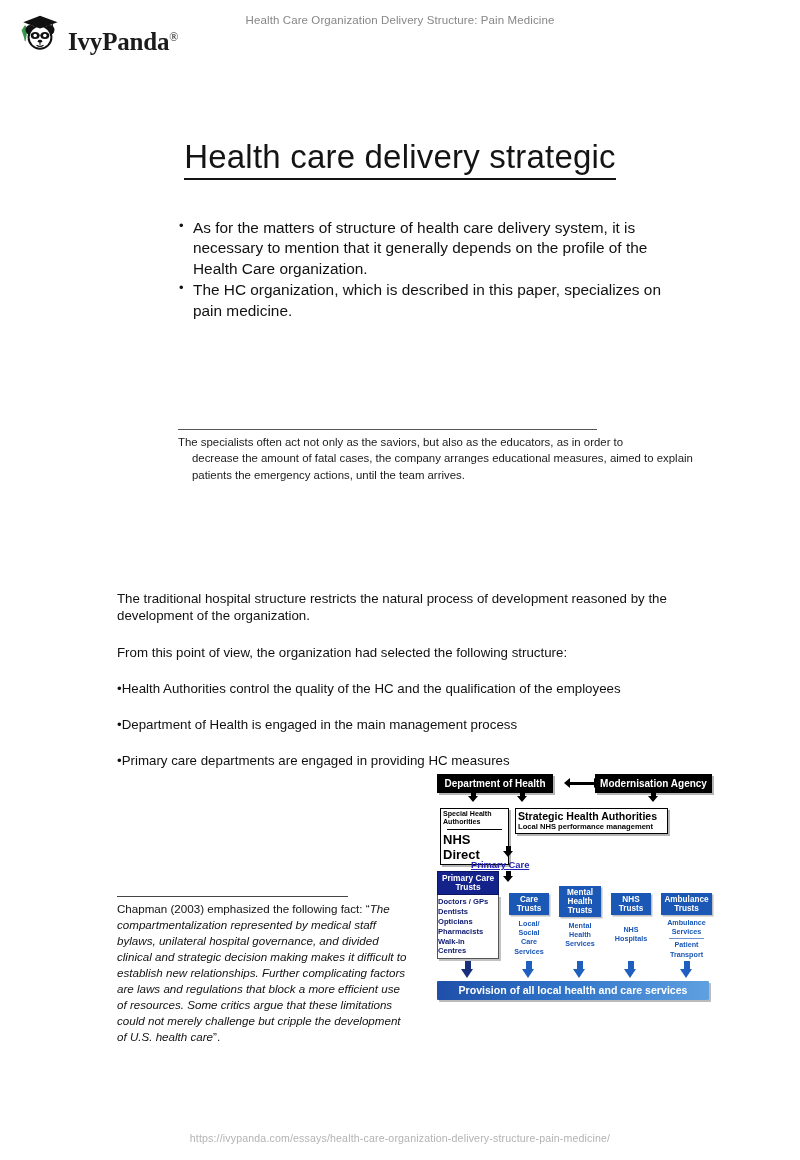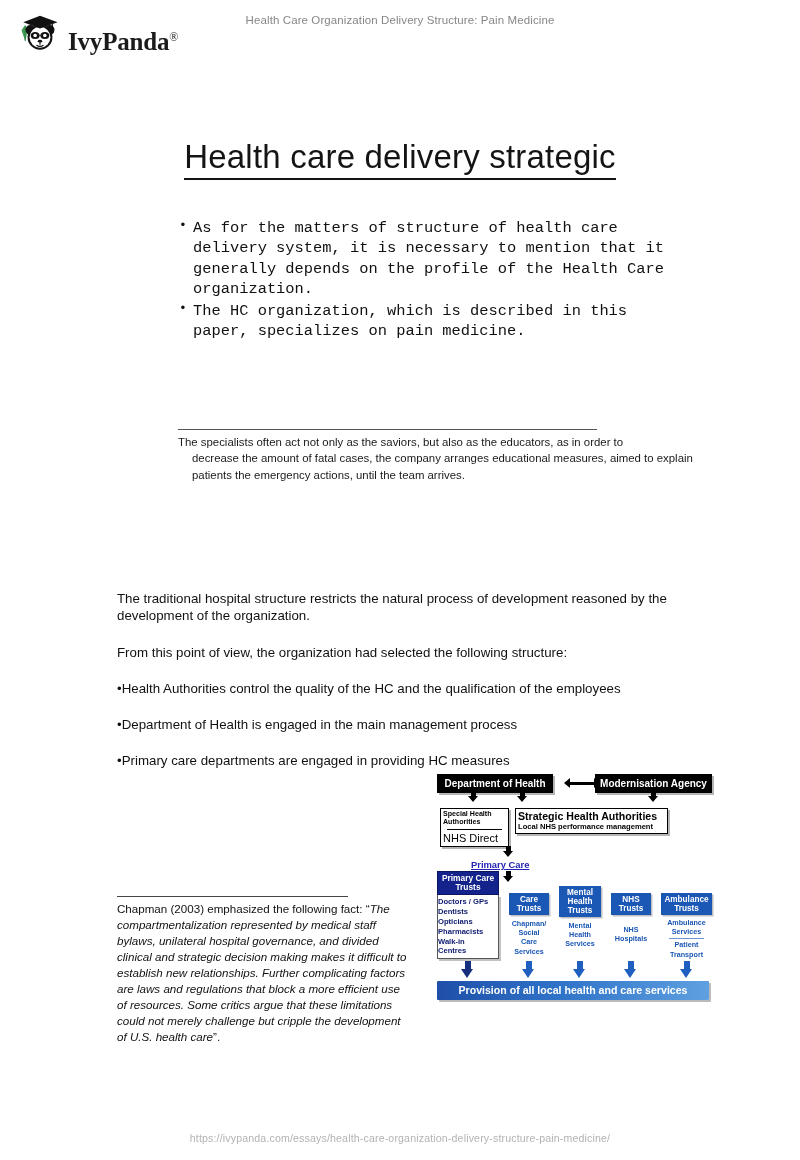--- a/index.html
+++ b/index.html
@@ -83,21 +83,20 @@
     top: 218px;
     width: 510px;
     font-size: 15.4px;
     line-height: 1.33;
     color: #111;
   }
   .bullets .li {
     position: relative;
     padding-left: 15px;
     margin-bottom: 1px;
-    font-family: Liberation Mono, monospace;
   }
   .bullets .li:before {
     content: "\2022";
     position: absolute;
     left: 1px;
     top: -1px;
     font-size: 13px;
   }
 
   
@@ -210,22 +209,22 @@
     font-size: 7.1px;
     font-weight: bold;
     line-height: 1.12;
     padding: 2px 2px 1px 2px;
   }
   .spec-div {
     border-top: 1px solid #000;
     margin: 1px 6px 1px 6px;
   }
   .spec-l2 {
-    font-size: 11px;
-    font-weight: normal;
+    font-size: 13px;
+    font-weight: bold;
     padding: 1px 2px 2px 2px;
   }
   .primary-care-link {
     font-size: 9.4px;
     font-weight: bold;
     color: #2424b8;
     text-decoration: underline;
     white-space: nowrap;
   }
 
@@ -482,21 +481,21 @@
         <div>Walk-in</div>
         <div>Centres</div>
       </div>
     </div>
 
     <div class="dg" style="left:72px; top:119px; width:40px;">
       <div class="trust-head">
         <span>Care</span><br><span>Trusts</span>
       </div>
       <div class="trust-sub" style="padding-top:4px;">
-        <span>Chapman/</span><br>
+        <span>Local/</span><br>
         <span>Social</span><br>
         <span>Care</span><br>
         <span>Services</span>
       </div>
     </div>
 
     <div class="dg" style="left:122px; top:112px; width:42px;">
       <div class="trust-head">
         <span>Mental</span><br><span>Health</span><br><span>Trusts</span>
       </div>

